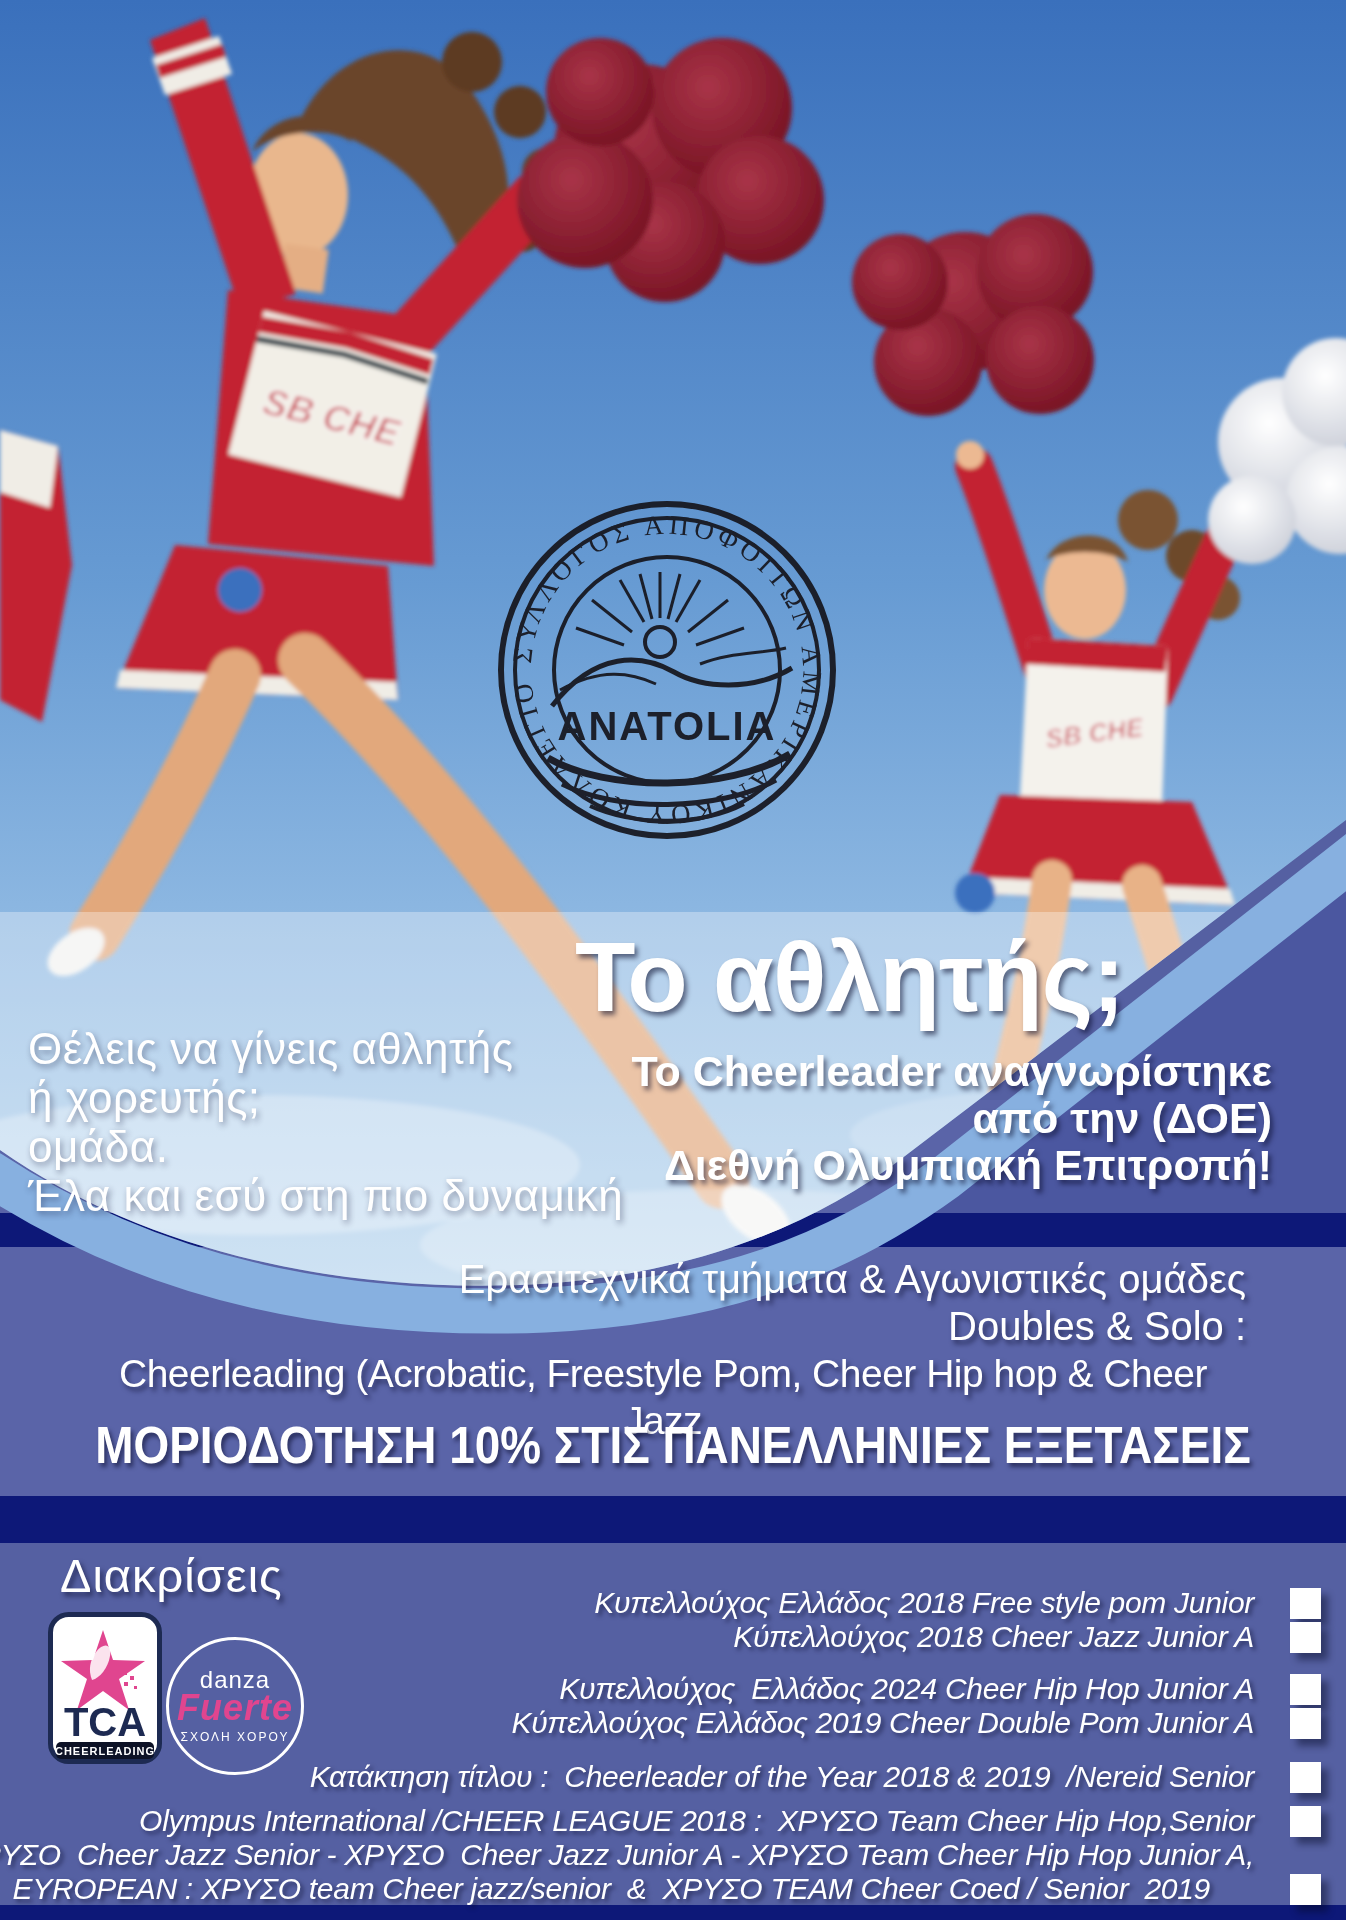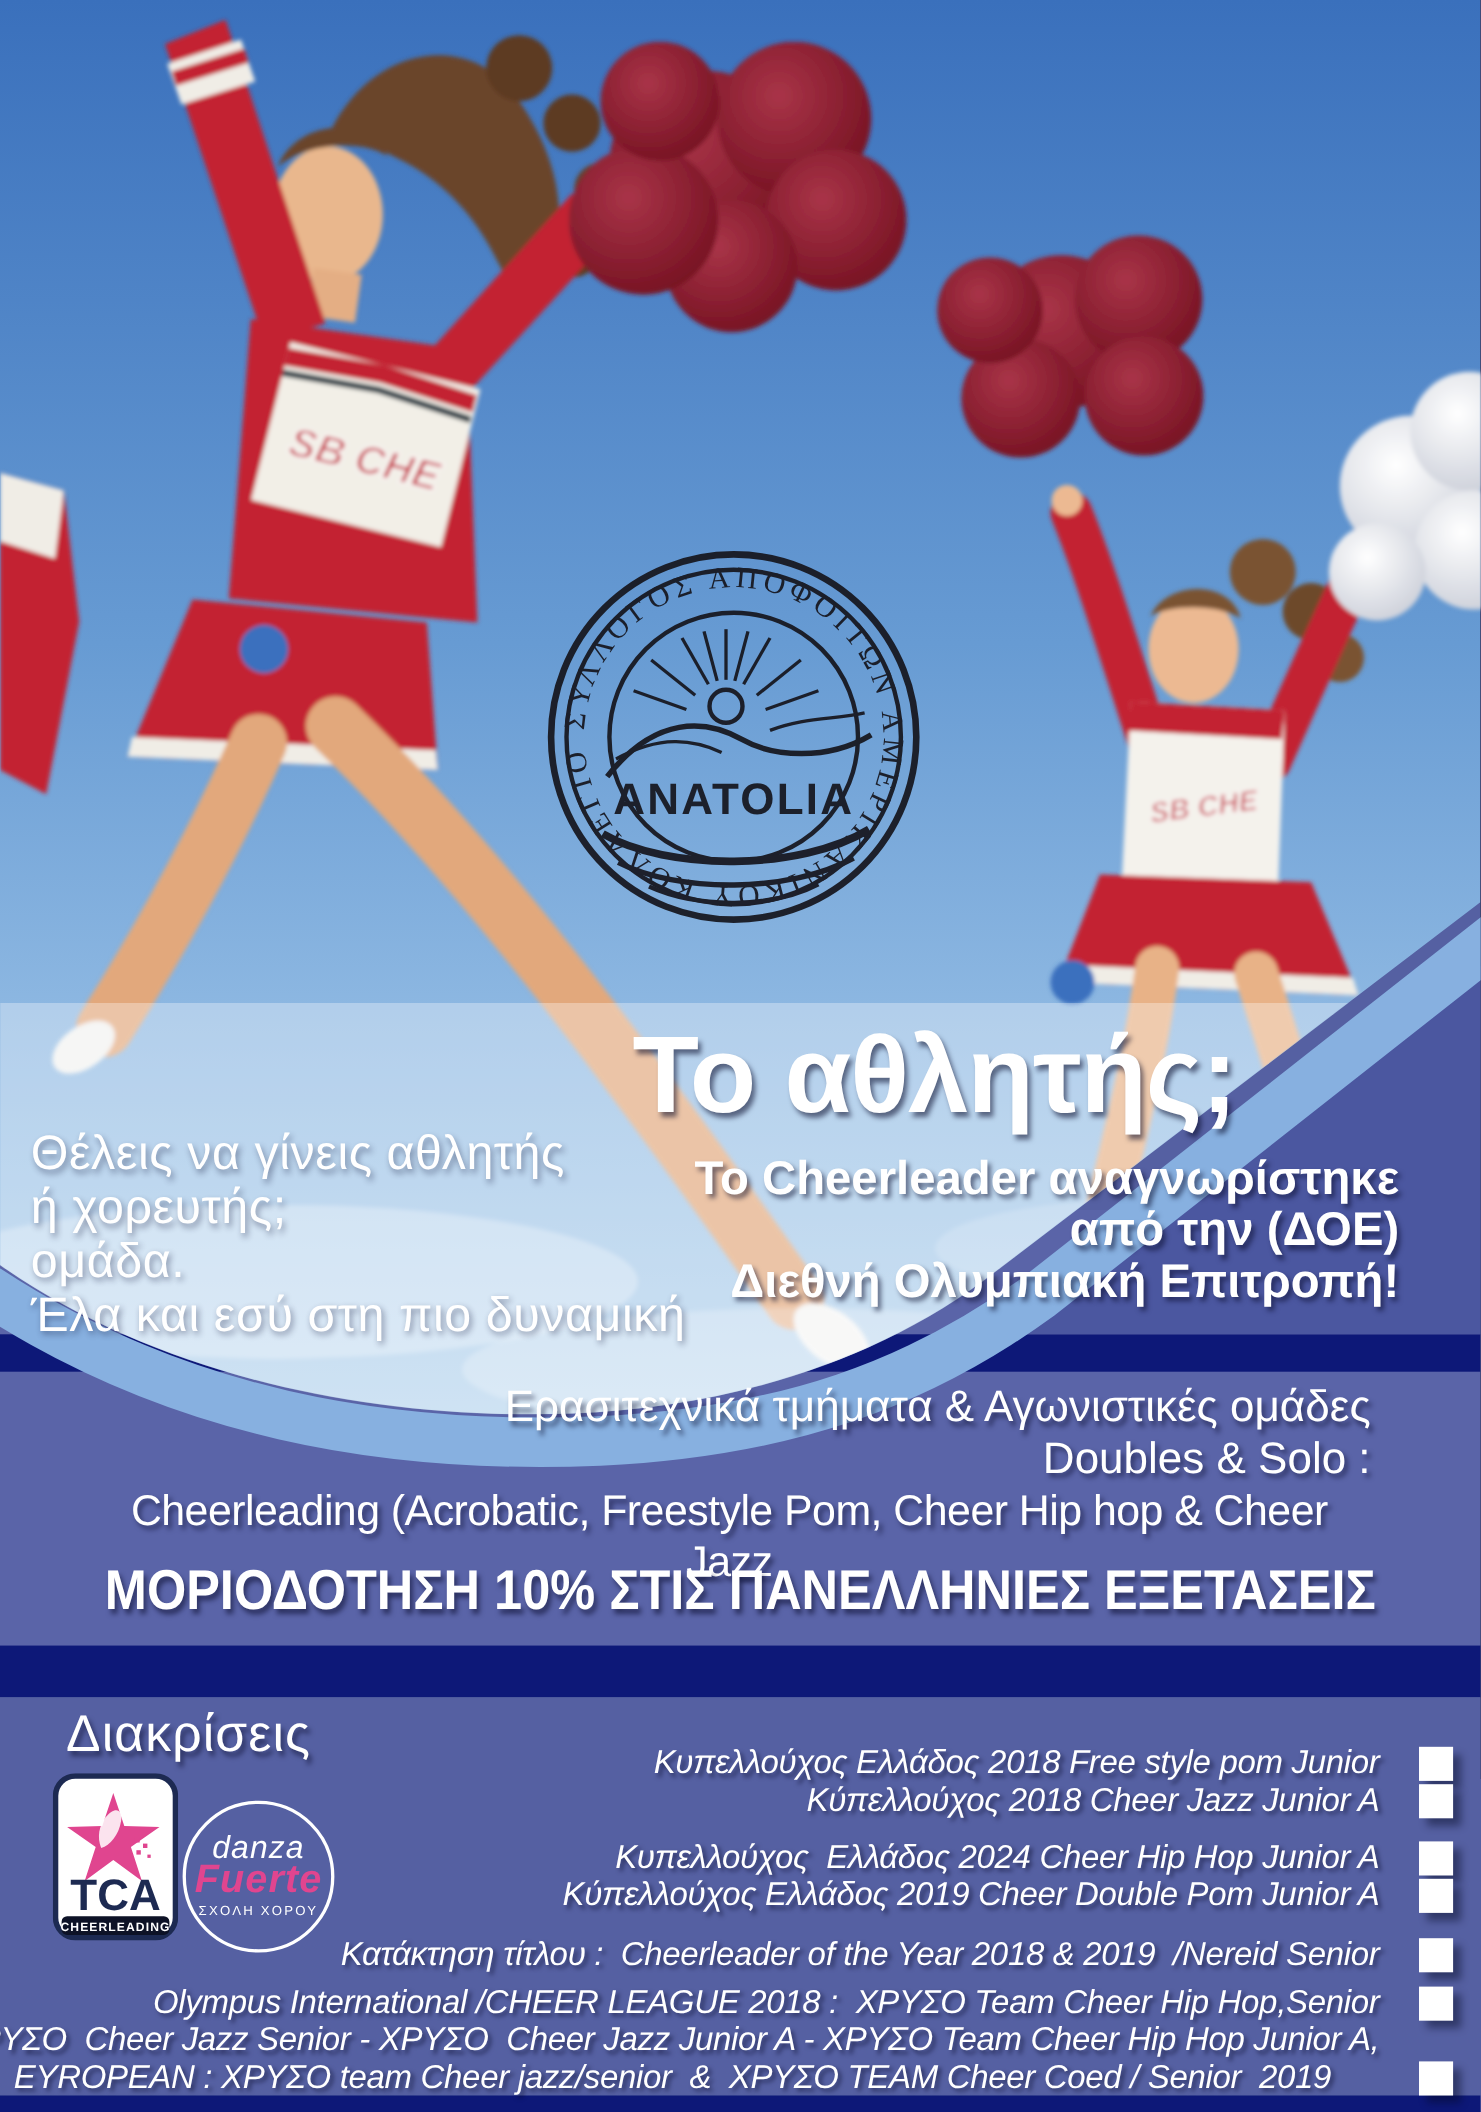--- a/index.html
+++ b/index.html
@@ -28,21 +28,21 @@
   .ach{right:25px;top:1566px;width:1290px;margin-top:20px;}
   .ach-row{display:flex;justify-content:flex-end;align-items:center;height:34px;}
   .ach-text{color:#fff;font-style:italic;font-size:30px;white-space:pre;
             text-shadow:3px 3px 4px rgba(8,10,40,.55);letter-spacing:-.3px;}
   .bullet{width:31px;height:31px;background:#fff;margin-left:36px;flex:0 0 auto;
           box-shadow:7px 7px 7px rgba(5,8,35,.45);}
   .bullet.hidden{visibility:hidden;}
 
   .danza{left:166px;top:1637px;width:132px;height:132px;border:3px solid #fff;
          border-radius:50%;text-align:center;color:#fff;}
-  .danza .l1{margin-top:28px;font-size:29px;letter-spacing:1px;line-height:24px;font-style:italic;}
+  .danza .l1{margin-top:28px;font-size:24px;letter-spacing:1px;line-height:24px;}
   .danza .l2{font-size:36px;line-height:32px;font-style:italic;font-weight:bold;
              color:var(--pink,#e0458f);letter-spacing:1px;}
   .danza .l3{font-size:12px;letter-spacing:2px;margin-top:6px;}
 </style>
 </head>
 <body>
 
 <div class="page">
 
   <svg class="abs" style="left:0;top:0;" width="1346" height="1920" viewBox="0 0 1346 1920">

